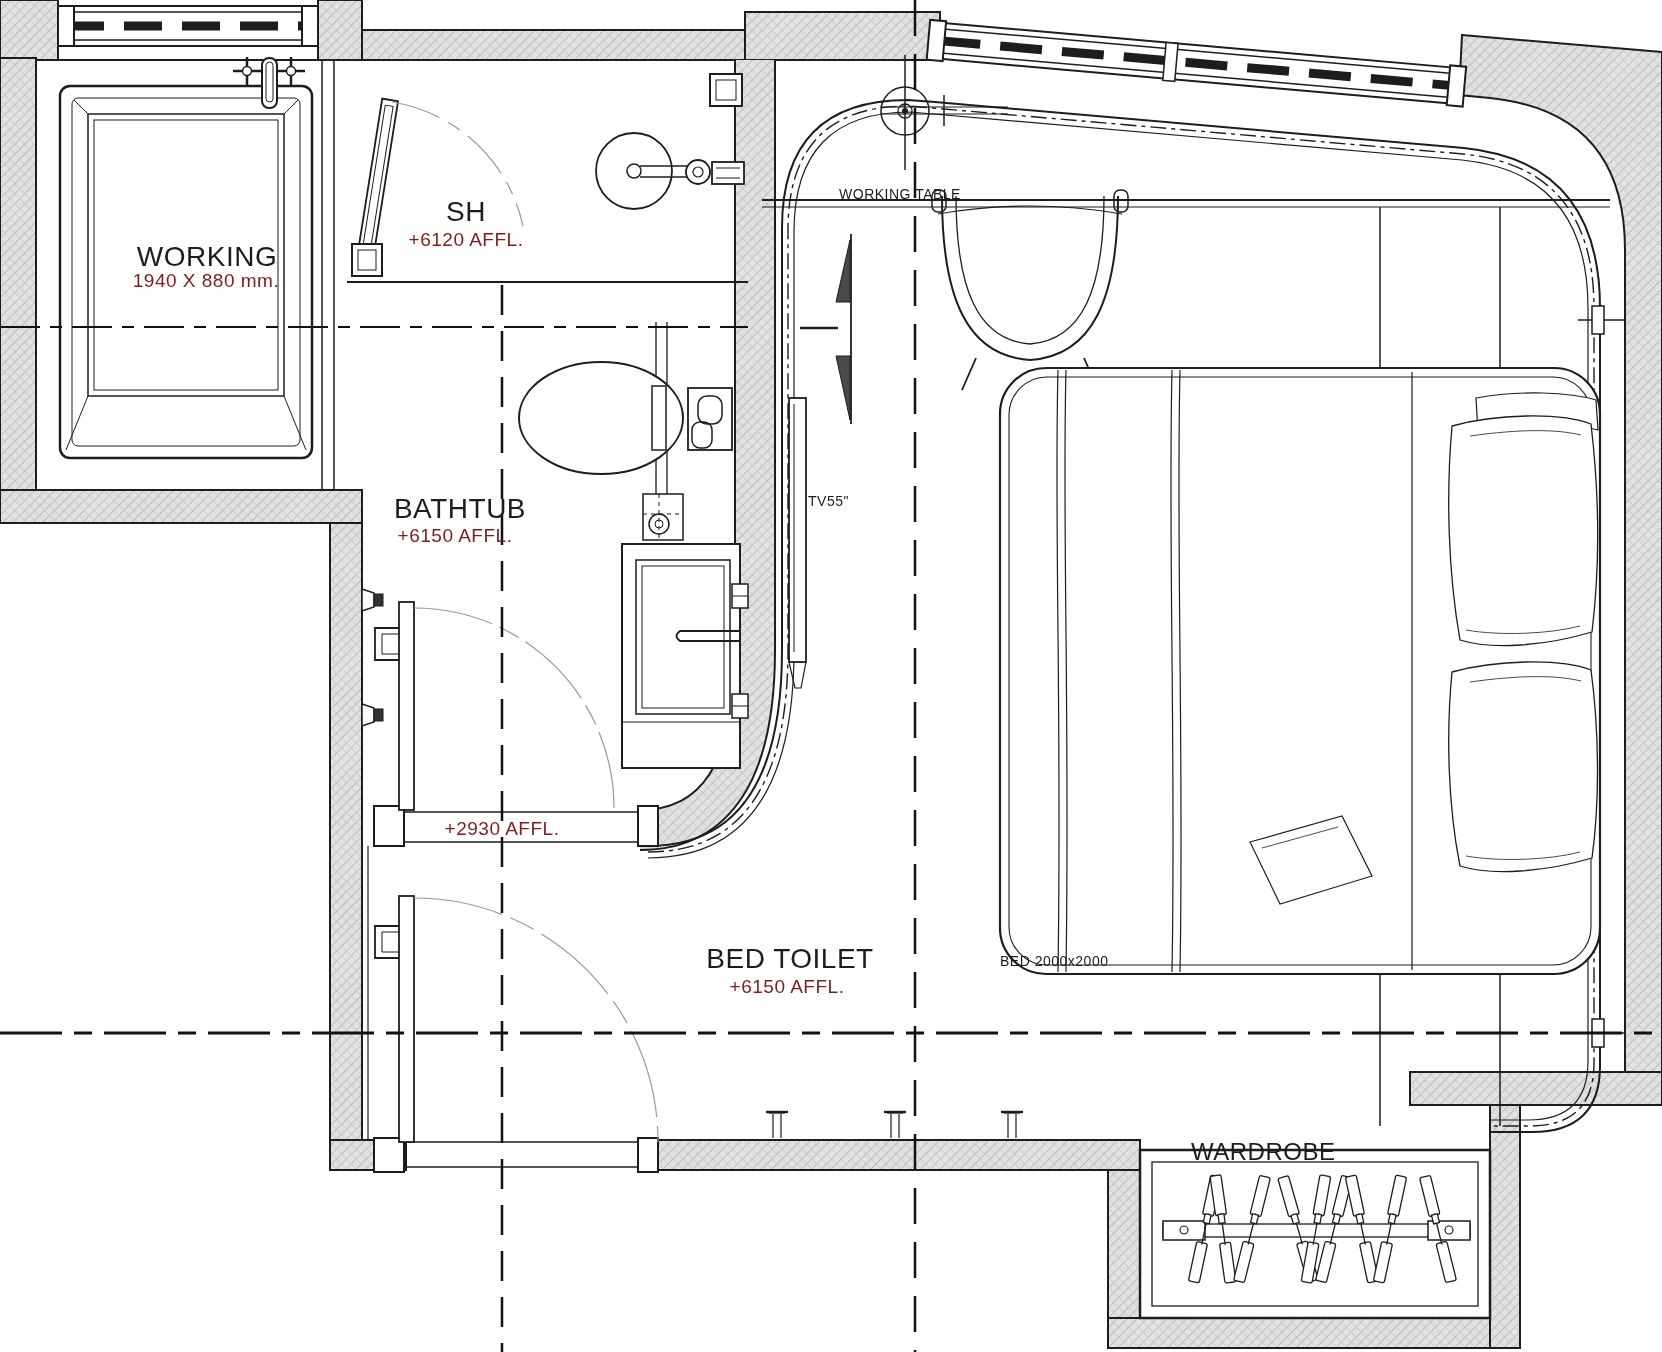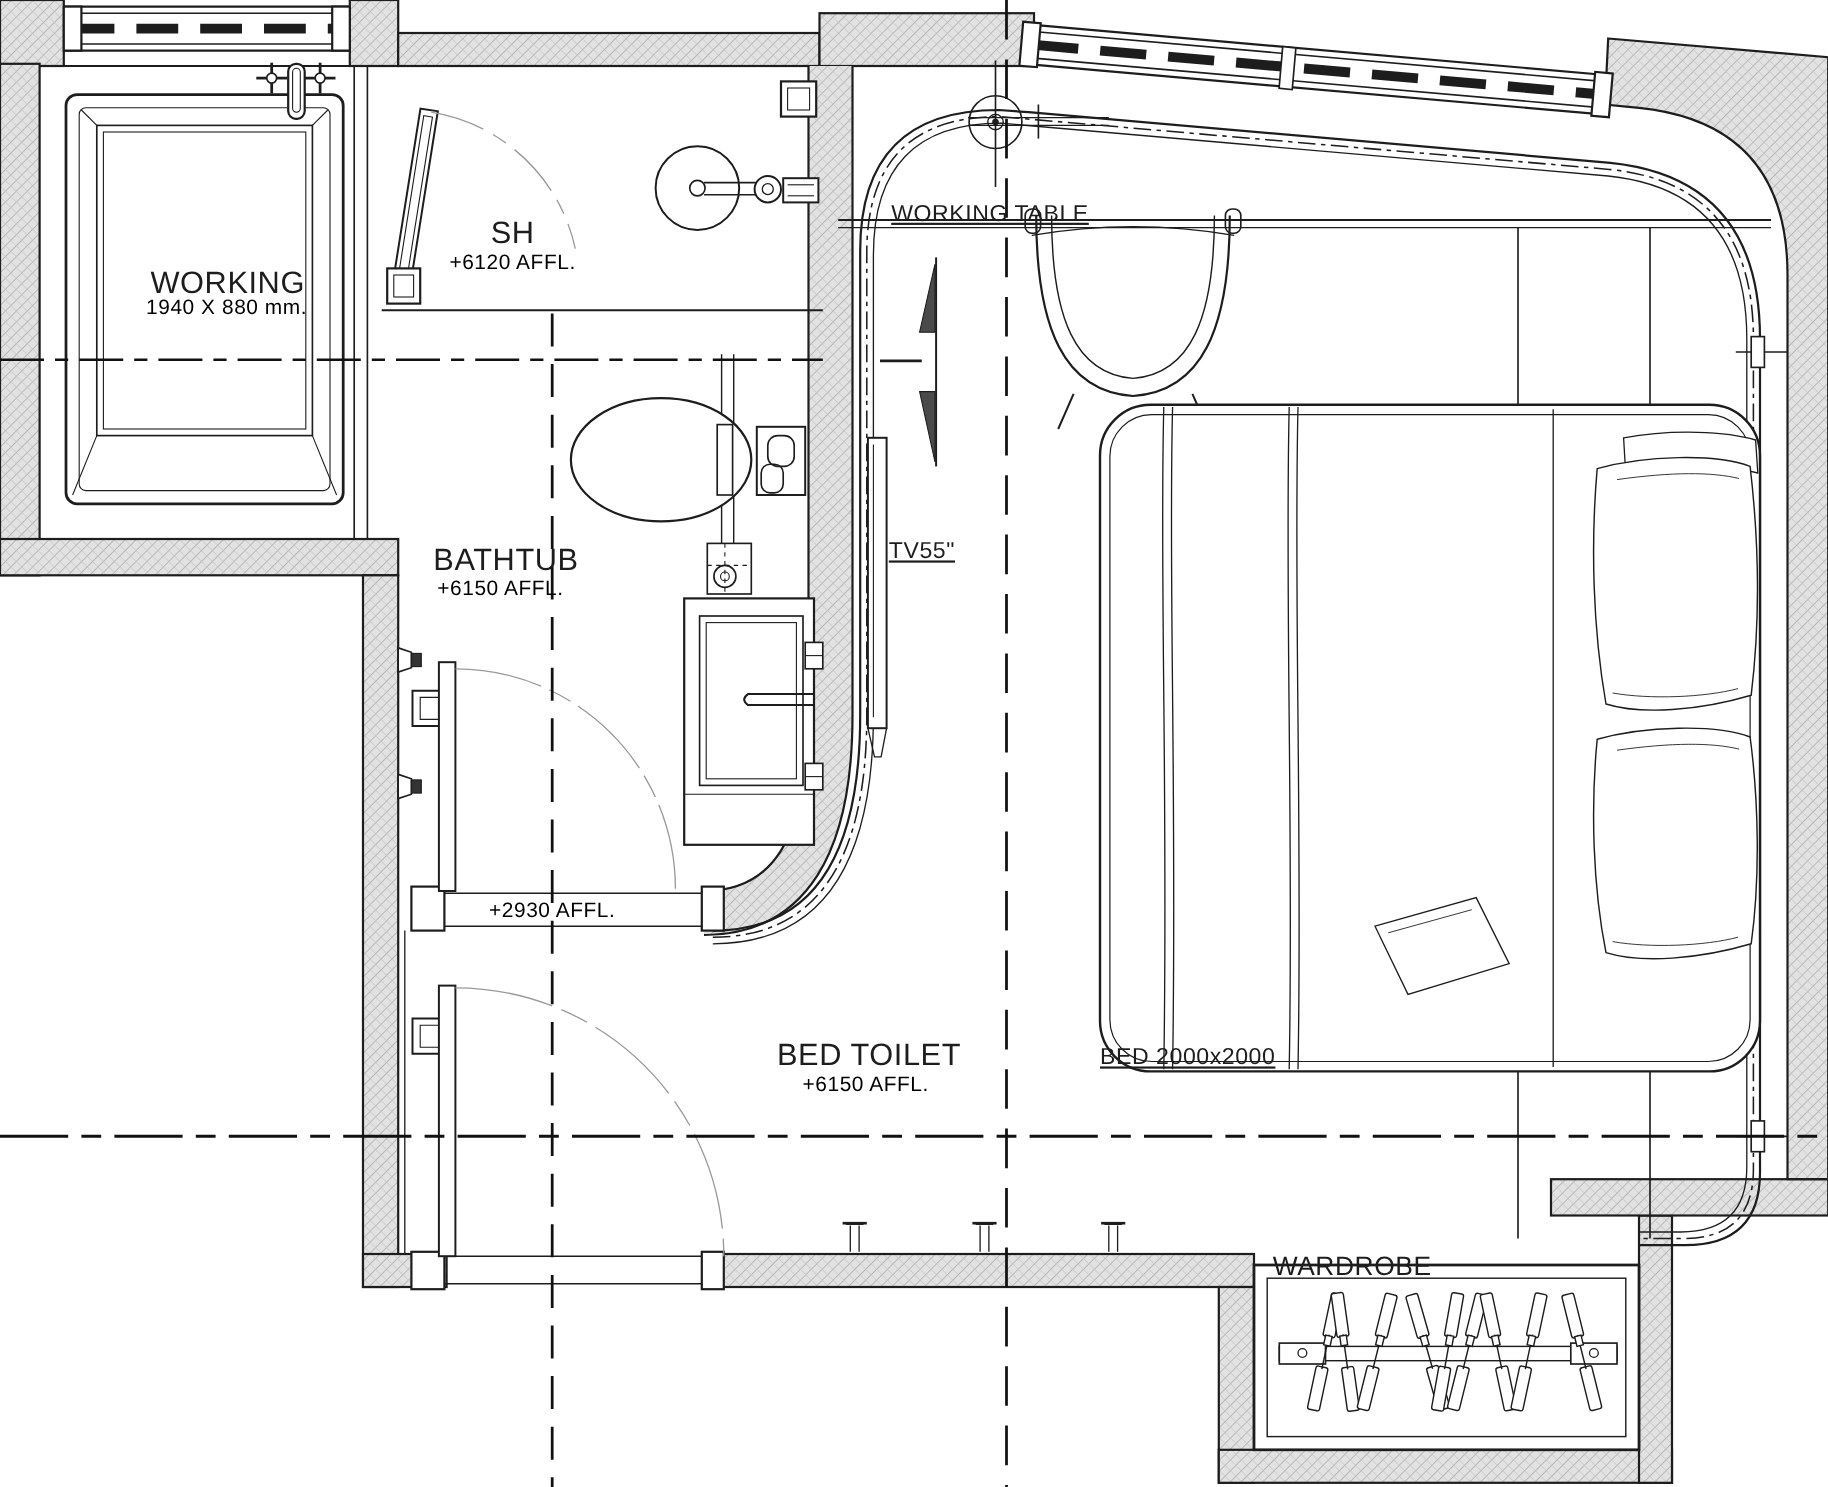--- a/index.html
+++ b/index.html
@@ -1,25 +1,25 @@
 <!DOCTYPE html>
 <html><head>
 <meta charset="utf-8">
 <style>
   html,body{margin:0;padding:0;background:#fff;}
   .plan{position:relative;width:1662px;height:1352px;background:#ffffff;overflow:hidden;
         font-family:"Liberation Sans", sans-serif;}
   .plan svg{position:absolute;left:0;top:0;}
   .lbl{position:absolute;transform:translate(-50%,-50%);color:#1d1d1d;white-space:nowrap;
        letter-spacing:.5px;line-height:1;}
-  .lbl.sub{color:#000000;}
+  .lbl.sub{color:#7f1d1d;}
   .lbl.la{transform:translate(0,-50%);}
   .s28{font-size:28px;}
-  .s24{font-size:24px;}
-  .s21{font-size:21px;text-decoration:underline;}
+  .s24{font-size:24px;margin-left:34px;}
+  .s21{font-size:14px;}
   .s19{font-size:19px;}
 </style>
 </head>
 <body>
 
 <div class="plan">
 <svg width="1662" height="1352" viewBox="0 0 1662 1352">
   <defs>
     <pattern id="hatch" width="7" height="7" patternUnits="userSpaceOnUse" patternTransform="rotate(45)">
       <rect width="7" height="7" fill="#e2e2e2"></rect>

